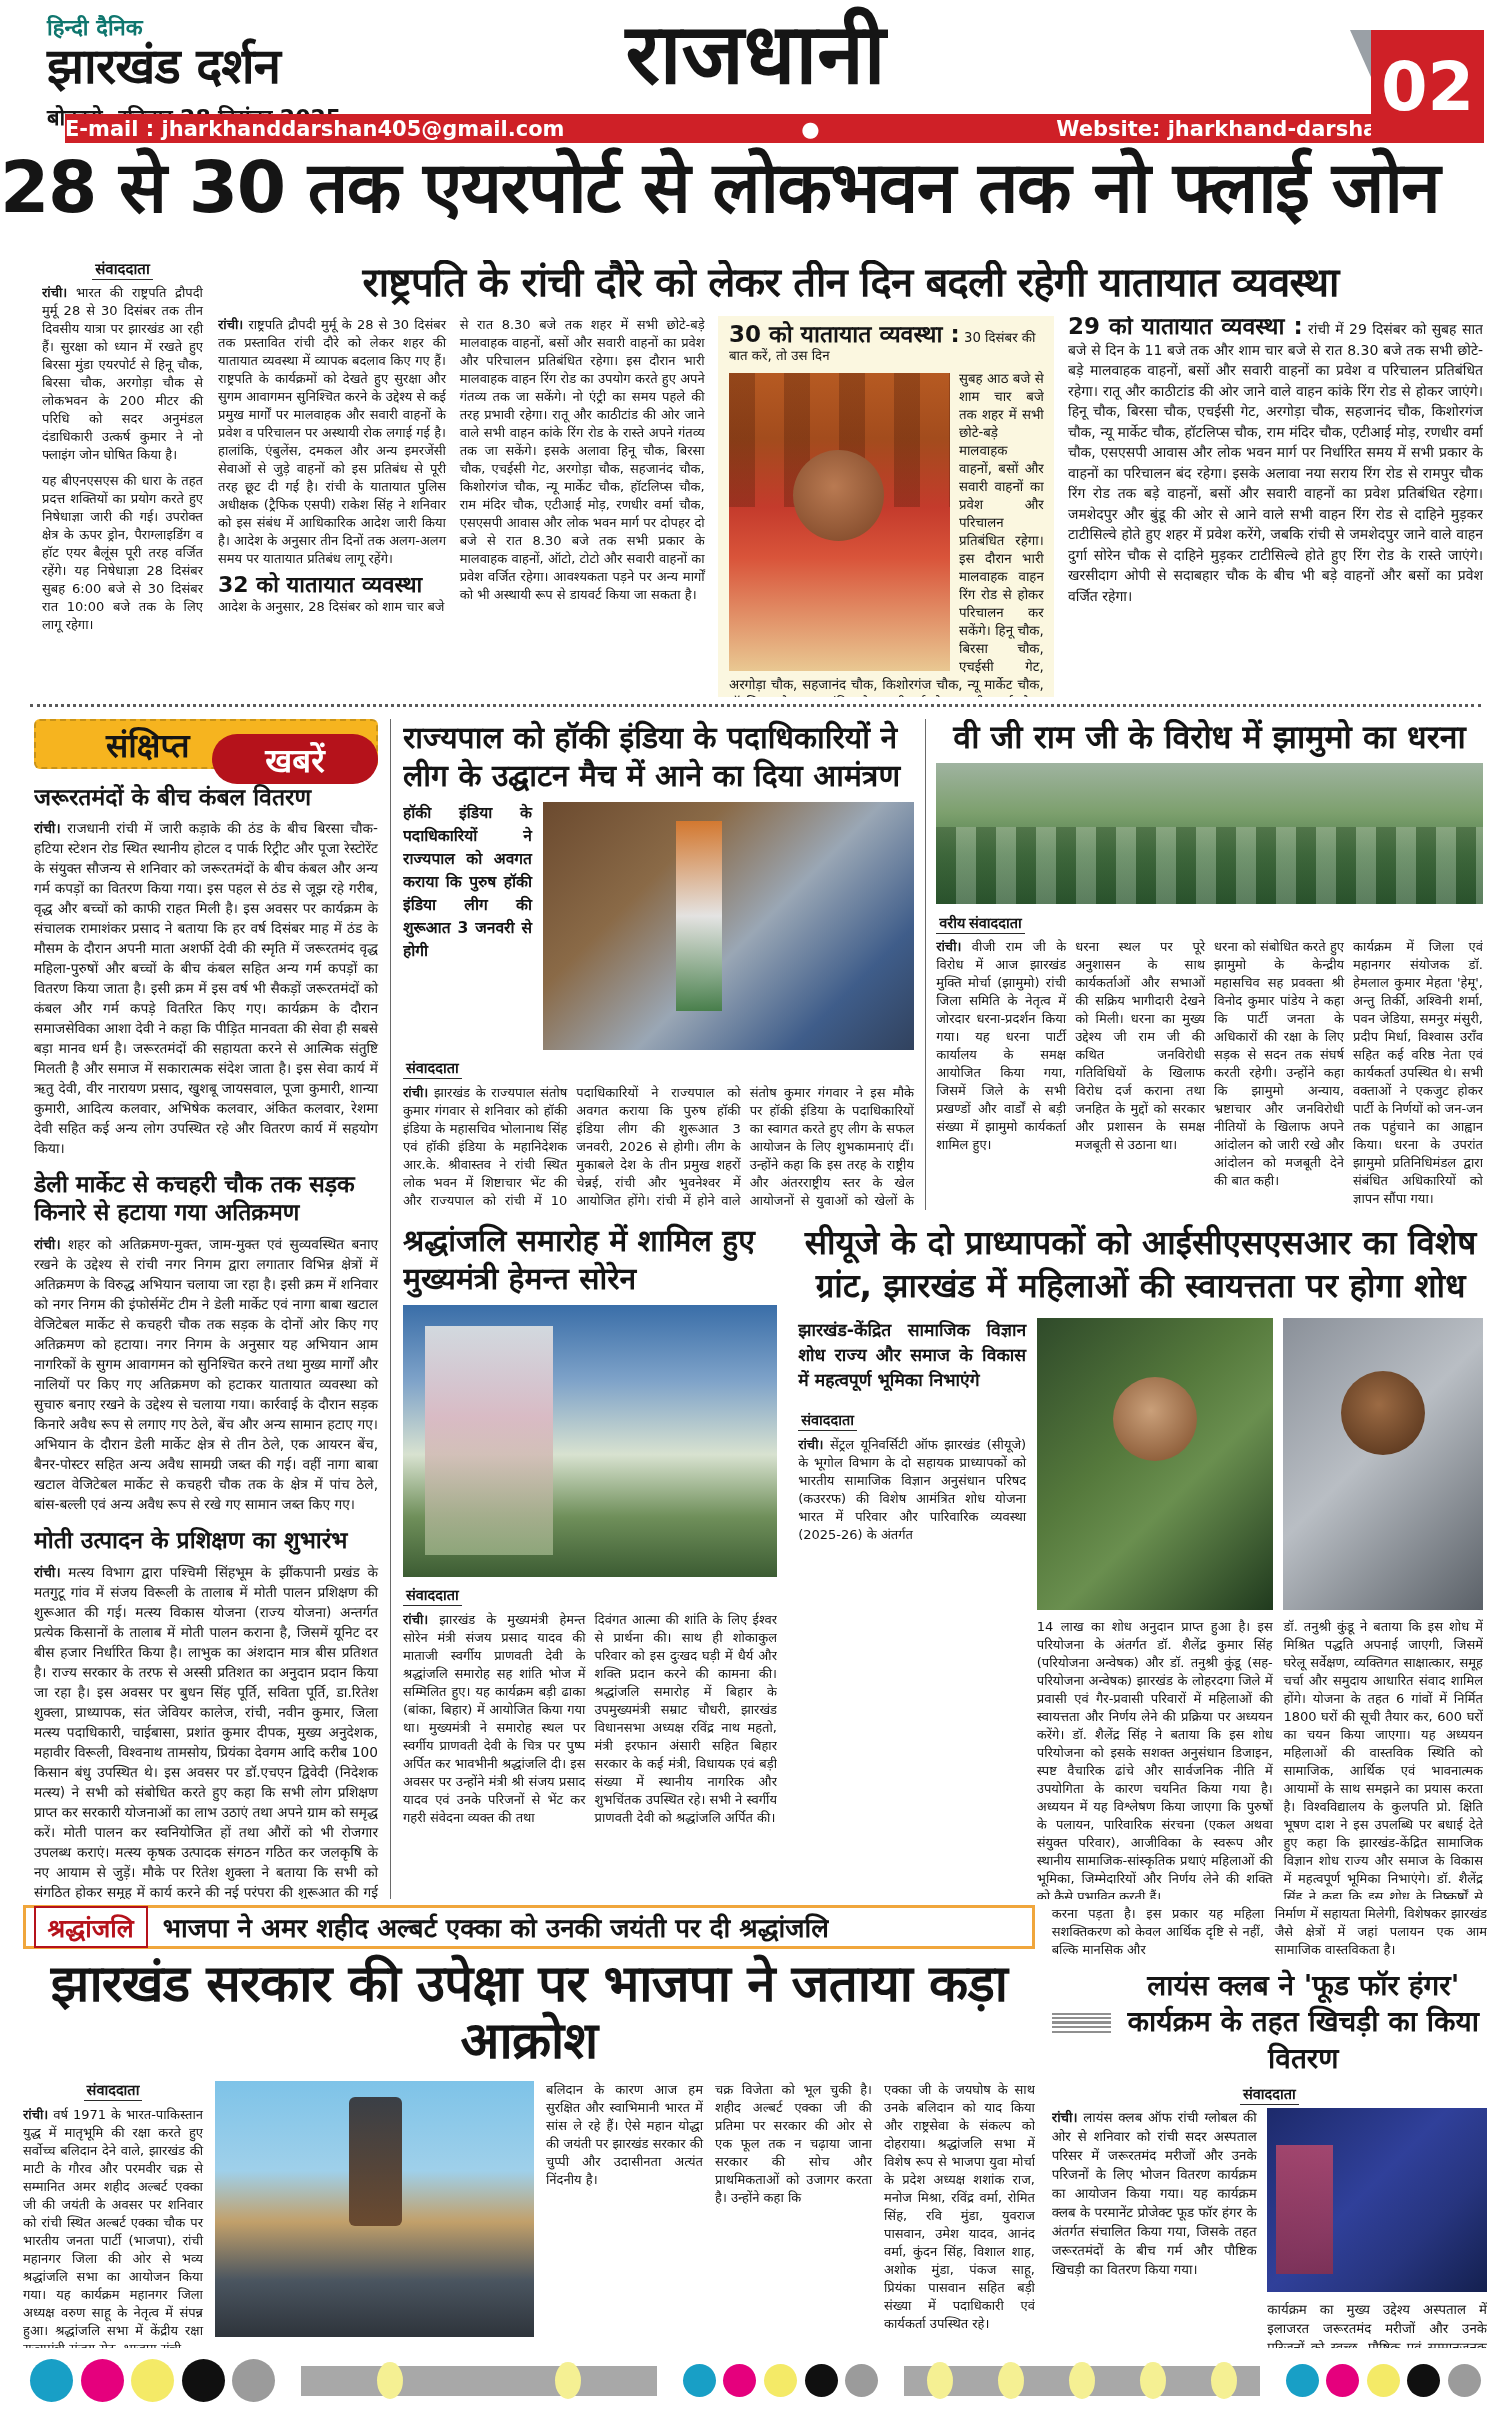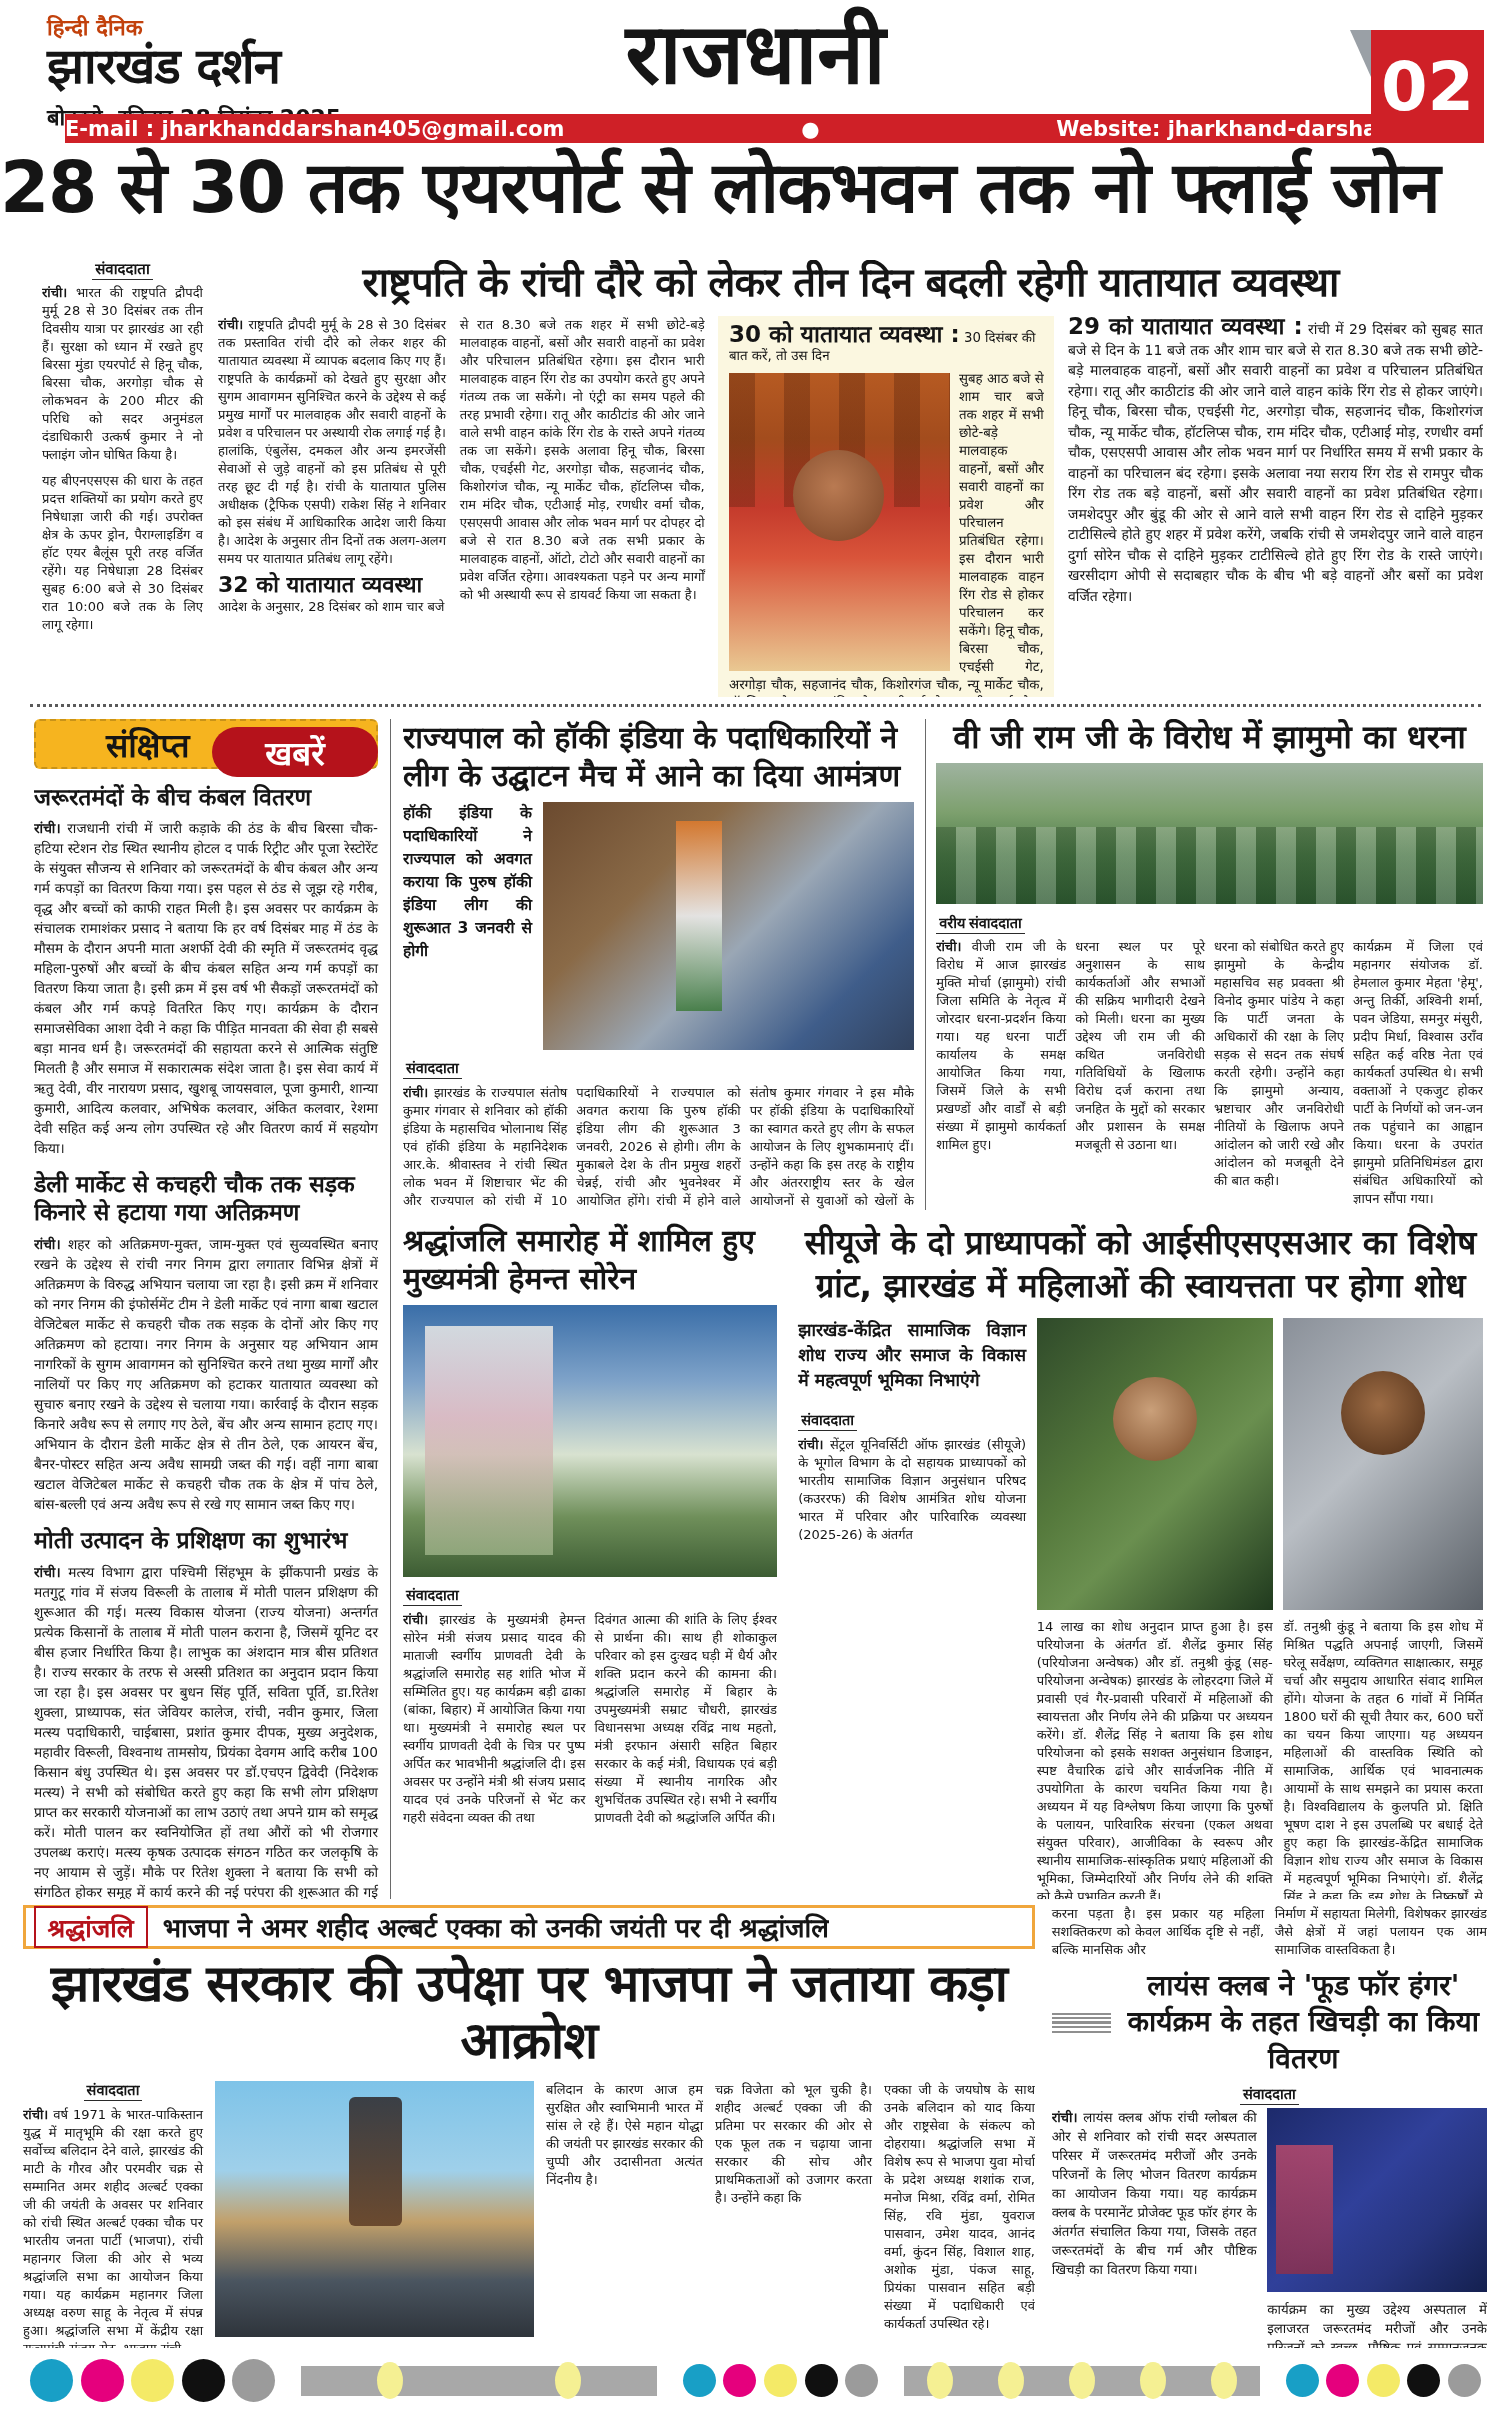--- a/index.html
+++ b/index.html
@@ -4,21 +4,21 @@
 <style>
   html,body{margin:0;padding:0;background:#e8e8e8;}
   #page{position:relative;width:1511px;height:2426px;background:#ffffff;margin:0 auto;
         font-family:"DejaVu Sans","Liberation Sans",sans-serif;color:#151515;overflow:hidden;}
   .jt{text-align:justify;}
   p{margin:0;}
   b{font-weight:700;}
 
   
   .mh-left{position:absolute;left:47px;top:10.6px;}
-  .tagline{color:#c2410c;font-size:22px;font-weight:700;}
+  .tagline{color:#0f766e;font-size:22px;font-weight:700;}
   .paper-name{font-size:49px;font-weight:700;line-height:1.05;letter-spacing:-0.8px;}
   .dateline{font-size:22px;font-weight:700;margin-top:9px;}
   .section-title{position:absolute;left:0;right:0;top:1.5px;text-align:center;font-size:84px;font-weight:700;line-height:1.25;}
   .red-bar{position:absolute;left:65px;top:114px;width:1384px;height:29px;background:#cf2027;color:#fff;
            display:flex;justify-content:space-between;align-items:center;gap:15px;font-weight:700;font-size:21px;}
   .page-box{position:absolute;left:1371px;top:30px;width:113px;height:113px;background:#cf2027;color:#fff;
             font-size:67px;font-weight:700;display:flex;align-items:center;justify-content:center;z-index:2;}
   .page-box::before{content:"";position:absolute;left:-21px;top:0;width:0;height:0;
             border-top:47px solid #9aa0a6;border-left:21px solid transparent;}
 
@@ -50,21 +50,21 @@
   .col29{flex:1;font-size:14px;line-height:20.5px;min-width:0;}
 
   .dot-sep{position:absolute;left:30px;top:704px;width:1451px;border-top:3.8px dotted #5a5a5a;}
 
   
   .middle{position:absolute;left:34px;top:719px;width:1449px;height:1180px;display:flex;overflow:hidden;}
   .briefs{width:344px;flex:none;padding-right:12px;border-right:1.5px solid #6a6a6a;overflow:hidden;}
   .badge{position:relative;height:50px;margin-bottom:13.7px;}
   .badge-yellow{position:absolute;inset:0;background:#f6b41f;border-radius:6px;border:2.3px dashed rgba(0,0,0,.18);
                 display:flex;align-items:center;padding-left:70px;font-size:33px;font-weight:700;box-sizing:border-box;}
-  .badge-red{position:absolute;right:0;top:8px;width:166px;height:50px;background:#b5121b;border-radius:26px;color:#fff;
+  .badge-red{position:absolute;right:0;top:15px;width:166px;height:50px;background:#b5121b;border-radius:26px;color:#fff;
              display:flex;align-items:center;justify-content:center;font-size:33px;font-weight:700;}
   .brief h3{font-size:23px;line-height:1.22;font-weight:700;margin:12px 0 7.6px;}
   .brief p{font-size:13.7px;line-height:20px;}
 
   .mid-right{flex:1;display:flex;flex-direction:column;padding-left:12px;min-width:0;}
   .row-a{display:flex;height:491px;flex:none;overflow:hidden;}
   .hockey{width:511px;flex:none;padding-right:10.6px;border-right:1.5px solid #6a6a6a;overflow:hidden;}
   .hockey h2{font-size:30px;line-height:1.25;font-weight:700;margin:0 0 7.6px;}
   .hockey-mid{display:flex;gap:10.6px;}
   .deck{width:129px;flex:none;font-size:15.6px;line-height:23px;font-weight:700;}

